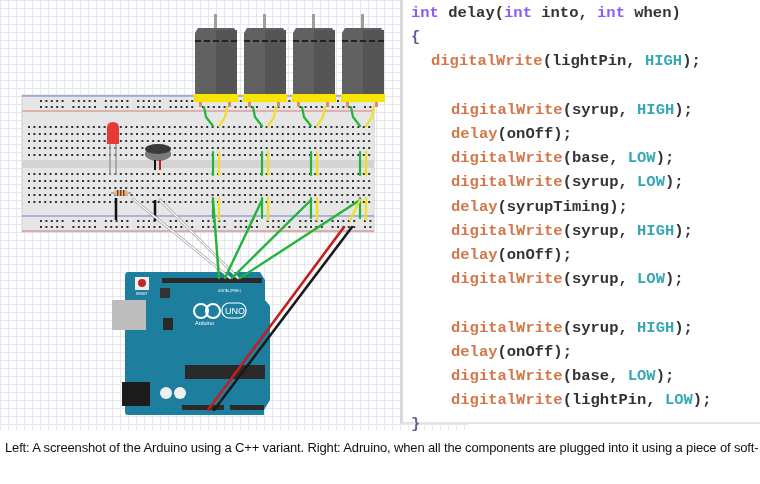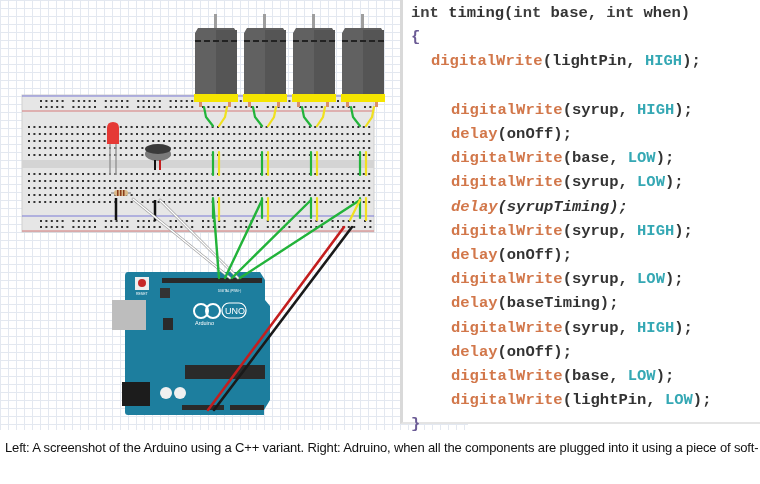--- a/index.html
+++ b/index.html
@@ -20,21 +20,21 @@
   #code-panel {
     position: absolute; left: 400px; top: 0; width: 360px; height: 424px;
     background: #ffffff; border-left: 3px solid #d9d9d9; box-sizing: border-box;
     border-bottom: 2px solid #e4e4e4;
   }
   .code-line {
     position: absolute; left: 8px; height: 24px; line-height: 24px;
     font-family: "Liberation Mono", monospace; font-size: 15.5px; font-weight: bold;
     white-space: pre; color: #333333;
   }
-  .kw   { color: #404040; }
+  .kw   { color: #8b5cf6; }
   .fn   { color: #d2774a; }
   .cst  { color: #35a8b4; }
   .brace{ color: #6b5b95; }
 
   #caption {
     position: absolute; left: 5px; top: 441px; width: 755px;
     font-family: "Liberation Sans", sans-serif; font-size: 13px; line-height: 14.5px; color: #111111;
     letter-spacing: -0.15px;
   }
   #caption div { white-space: nowrap; }
@@ -1011,32 +1011,31 @@
             <line x1="342" y1="41" x2="384" y2="41" stroke="#222" stroke-width="2" stroke-dasharray="6 3"></line>
             <rect x="341" y="94" width="44" height="8" fill="#f5e500"></rect>
             <rect x="346" y="102" width="3" height="5" fill="#d9906a"></rect>
             <rect x="375" y="102" width="3" height="5" fill="#d9906a"></rect>
           </g>
         </g>
     </svg>
   </div>
 
   <div id="code-panel">
-      <div class="code-line" style="top: 1px; left: 8px;"><span class="kw">int</span><span> timing(</span><span class="kw">int</span><span> base, </span><span class="kw">int</span><span> when)</span></div>
+      <div class="code-line" style="top: 1px; left: 8px;"><span class="kw">int</span><span> delay(</span><span class="kw">int</span><span> into, </span><span class="kw">int</span><span> when)</span></div>
       <div class="code-line" style="top: 25.2px; left: 8px;"><span class="brace">{</span></div>
       <div class="code-line" style="top: 49.4px; left: 28px;"><span class="fn">digitalWrite</span><span>(lightPin, </span><span class="cst">HIGH</span><span>);</span></div>
       <div class="code-line" style="top: 97.8px; left: 48px;"><span class="fn">digitalWrite</span><span>(syrup, </span><span class="cst">HIGH</span><span>);</span></div>
       <div class="code-line" style="top: 122px; left: 48px;"><span class="fn">delay</span><span>(onOff);</span></div>
       <div class="code-line" style="top: 146.2px; left: 48px;"><span class="fn">digitalWrite</span><span>(base, </span><span class="cst">LOW</span><span>);</span></div>
       <div class="code-line" style="top: 170.4px; left: 48px;"><span class="fn">digitalWrite</span><span>(syrup, </span><span class="cst">LOW</span><span>);</span></div>
-      <div class="code-line" style="top: 194.6px; left: 48px; font-style: italic;"><span class="fn">delay</span><span>(syrupTiming);</span></div>
+      <div class="code-line" style="top: 194.6px; left: 48px;"><span class="fn">delay</span><span>(syrupTiming);</span></div>
       <div class="code-line" style="top: 218.8px; left: 48px;"><span class="fn">digitalWrite</span><span>(syrup, </span><span class="cst">HIGH</span><span>);</span></div>
       <div class="code-line" style="top: 243px; left: 48px;"><span class="fn">delay</span><span>(onOff);</span></div>
       <div class="code-line" style="top: 267.2px; left: 48px;"><span class="fn">digitalWrite</span><span>(syrup, </span><span class="cst">LOW</span><span>);</span></div>
-      <div class="code-line" style="top: 291.4px; left: 48px;"><span class="fn">delay</span><span>(baseTiming);</span></div>
       <div class="code-line" style="top: 315.6px; left: 48px;"><span class="fn">digitalWrite</span><span>(syrup, </span><span class="cst">HIGH</span><span>);</span></div>
       <div class="code-line" style="top: 339.8px; left: 48px;"><span class="fn">delay</span><span>(onOff);</span></div>
       <div class="code-line" style="top: 364px; left: 48px;"><span class="fn">digitalWrite</span><span>(base, </span><span class="cst">LOW</span><span>);</span></div>
       <div class="code-line" style="top: 388.2px; left: 48px;"><span class="fn">digitalWrite</span><span>(lightPin, </span><span class="cst">LOW</span><span>);</span></div>
       <div class="code-line" style="top: 412.4px; left: 8px;"><span class="brace">}</span></div>
     </div>
 </div>
 
 <div id="caption">
   <div>Left: A screenshot of the Arduino using a C++ variant. Right: Adruino, when all the components are plugged into it using a piece of soft-</div>

